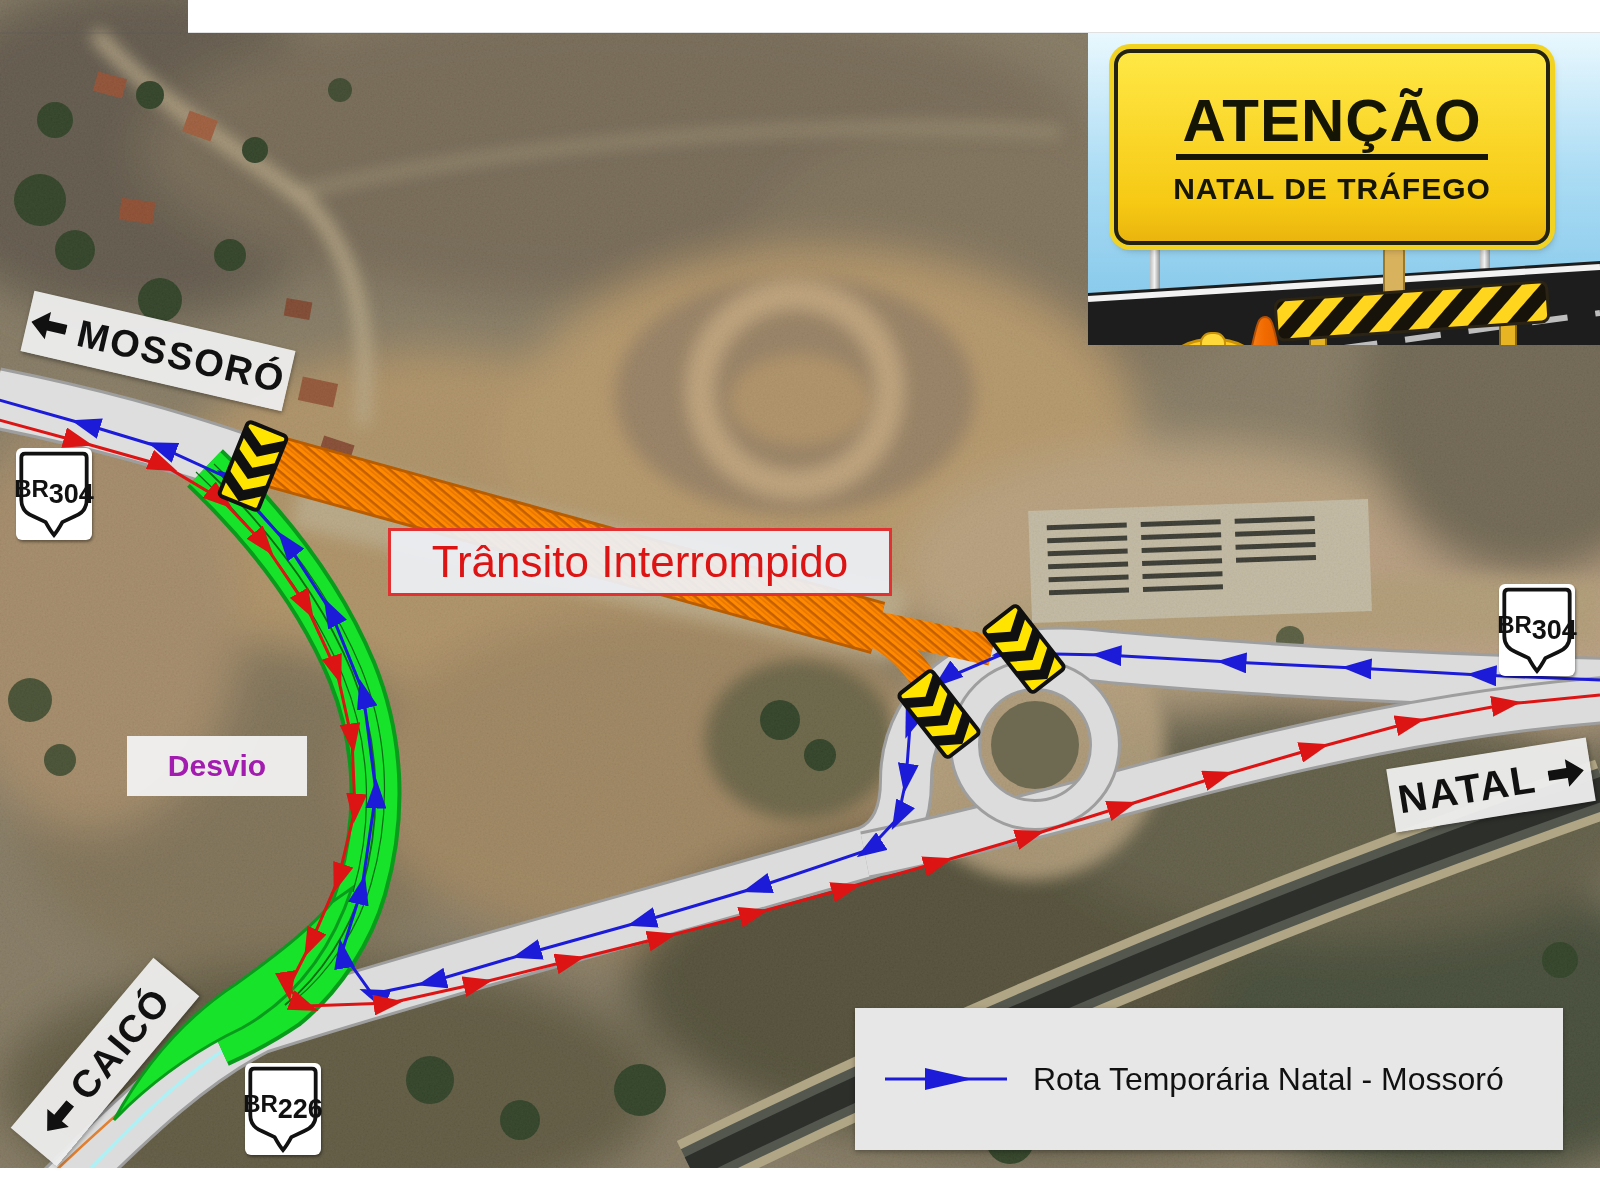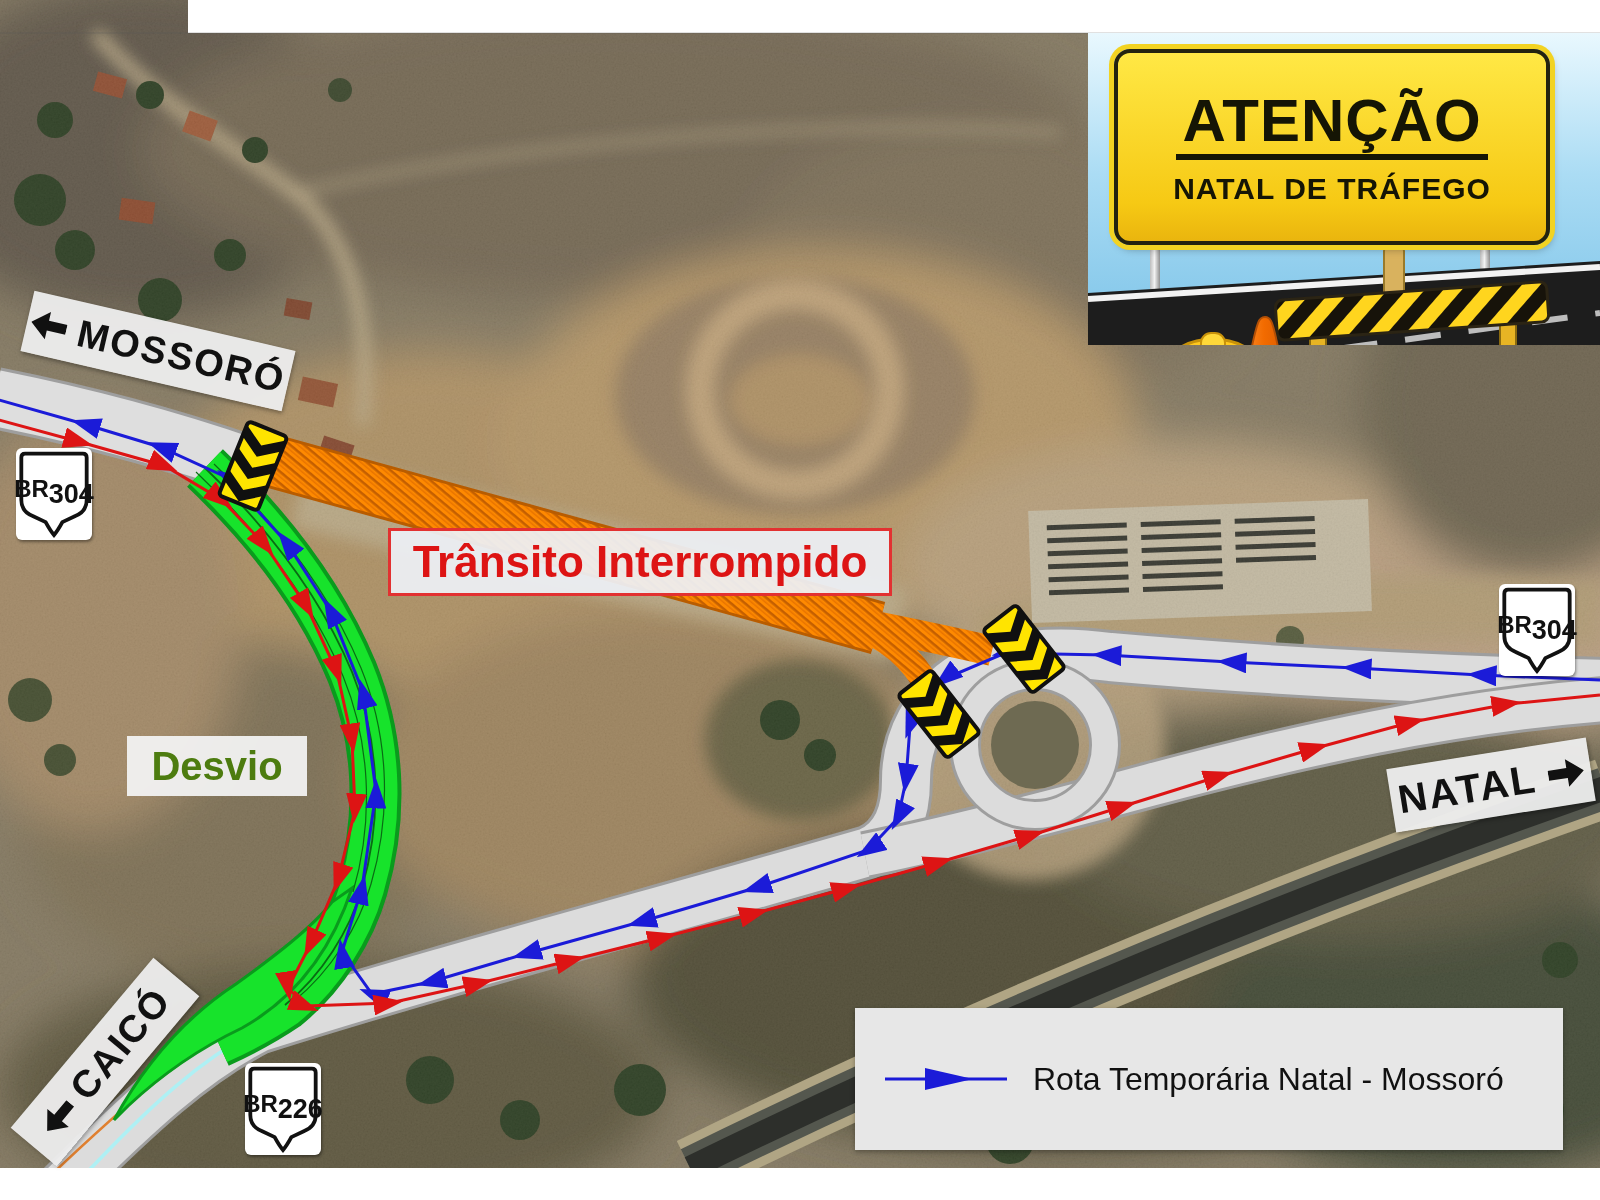--- a/index.html
+++ b/index.html
@@ -6,25 +6,25 @@
   #stage{position:relative;width:1600px;height:1200px;overflow:hidden;
          font-family:"Liberation Sans",sans-serif;background:#fff;}
   #map-svg{position:absolute;left:0;top:0;width:1600px;height:1200px;}
 
   .overlay{position:absolute;}
 
   
   .closed-box{left:388px;top:528px;width:498px;height:62px;
     background:rgba(238,241,246,.93);border:3px solid #e23131;
     display:flex;align-items:center;justify-content:center;}
-  .closed-box span{font-size:44px;font-weight:bold;color:#dd1414;white-space:nowrap;}
+  .closed-box span{font-size:44px;font-weight:normal;color:#dd1414;white-space:nowrap;}
 
   .detour-box{left:127px;top:736px;width:180px;height:60px;
     background:rgba(242,242,242,.95);display:flex;align-items:center;justify-content:center;}
-  .detour-box span{font-size:40px;font-weight:bold;color:#4d7c0f;}
+  .detour-box span{font-size:30px;font-weight:bold;color:#a21caf;}
 
   .dest{background:rgba(236,236,236,.96);display:flex;align-items:center;
         justify-content:center;gap:12px;box-shadow:1px 2px 4px rgba(0,0,0,.35);}
   .dest span{font-weight:600;color:#111;white-space:nowrap;letter-spacing:2px;}
   .dest-mossoro{left:24px;top:320px;width:268px;height:62px;transform:rotate(13deg);}
   .dest-mossoro span{font-size:38px;}
   .dest-caico{left:-6px;top:1032px;width:222px;height:60px;transform:rotate(-50deg);}
   .dest-caico span{font-size:38px;}
   .dest-natal{left:1390px;top:753px;width:202px;height:64px;transform:rotate(-9deg);}
   .dest-natal span{font-size:40px;}

